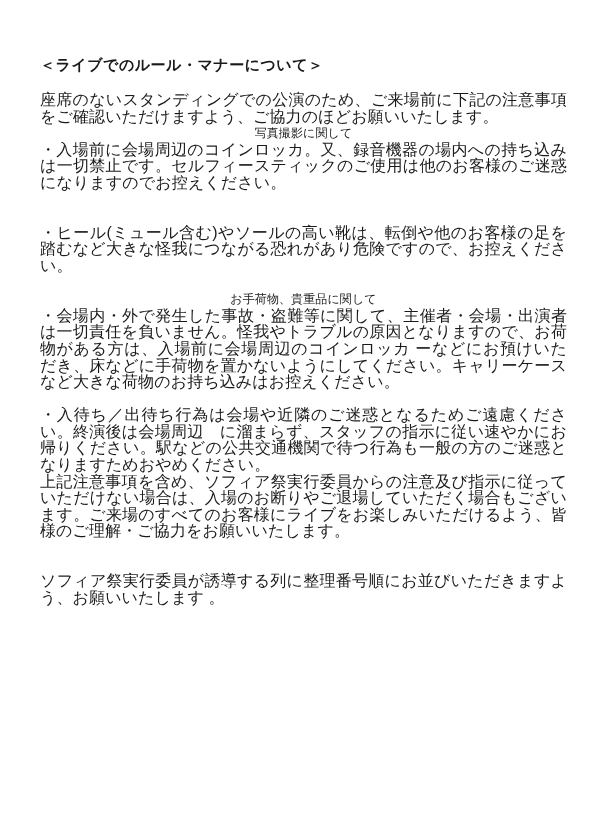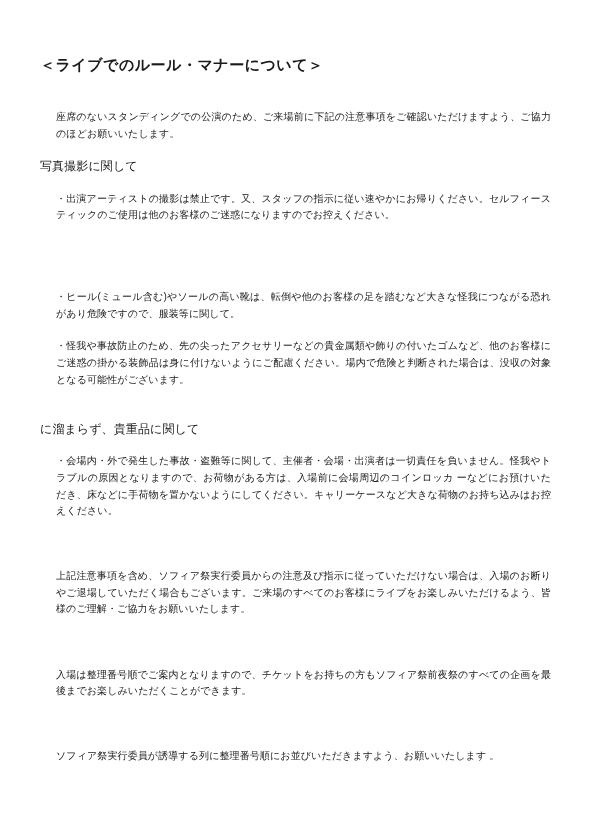--- a/index.html
+++ b/index.html
@@ -17,62 +17,61 @@
     overflow: hidden;
     font-family: "Liberation Sans", "DejaVu Sans", sans-serif;
     color: #1a1a1a;
     -webkit-font-smoothing: antialiased;
   }
   .doc-title {
     font-size: 15px;
     line-height: 20px;
     font-weight: 600;
     letter-spacing: 0.5px;
-    margin: 0 0 34px 0;
+    margin: 0 0 17px 0;
     white-space: nowrap;
   }
   .doc-body {
     width: 527px;
   }
   .para {
-    font-size: 10px;
+    font-size: 16px;
     line-height: 16.6px;
-    margin: 16px;
+    margin: 0;
     text-align: justify;
     letter-spacing: 0.1px;
     word-break: break-all;
     overflow-wrap: anywhere;
   }
   .heading {
     font-size: 12px;
     line-height: 16.6px;
     margin: 0;
-    text-align: left;
+    text-align: center;
     letter-spacing: 0.1px;
   }
   .spacer {
     height: 16.6px;
   }
 </style>
 </head>
 <body>
 
 <div class="page">
   <h1 class="doc-title">＜ライブでのルール・マナーについて＞</h1>
   <div class="doc-body">
       <div class="para">座席のないスタンディングでの公演のため、ご来場前に下記の注意事項をご確認いただけますよう、ご協力のほどお願いいたします。</div>
       <div class="heading">写真撮影に関して</div>
-      <div class="para">・出演アーティストの撮影は禁止です。又、スタッフの指示に従い速やかにお帰りください。セルフィースティックのご使用は他のお客様のご迷惑になりますのでお控えください。</div>
+      <div class="para">・入場前に会場周辺のコインロッカ。又、録音機器の場内への持ち込みは一切禁止です。セルフィースティックのご使用は他のお客様のご迷惑になりますのでお控えください。</div>
       <div class="spacer"></div>
       <div class="spacer"></div>
-      <div class="para">・ヒール(ミュール含む)やソールの高い靴は、転倒や他のお客様の足を踏むなど大きな怪我につながる恐れがあり危険ですので、服装等に関して。</div>
-      <div class="para">・怪我や事故防止のため、先の尖ったアクセサリーなどの貴金属類や飾りの付いたゴムなど、他のお客様にご迷惑の掛かる装飾品は身に付けないようにご配慮ください。場内で危険と判断された場合は、没収の対象となる可能性がございます。</div>
+      <div class="para">・ヒール(ミュール含む)やソールの高い靴は、転倒や他のお客様の足を踏むなど大きな怪我につながる恐れがあり危険ですので、お控えください。</div>
       <div class="spacer"></div>
-      <div class="heading">に溜まらず、貴重品に関して</div>
+      <div class="heading">お手荷物、貴重品に関して</div>
       <div class="para">・会場内・外で発生した事故・盗難等に関して、主催者・会場・出演者は一切責任を負いません。怪我やトラブルの原因となりますので、お荷物がある方は、入場前に会場周辺のコインロッカ ーなどにお預けいただき、床などに手荷物を置かないようにしてください。キャリーケースなど大きな荷物のお持ち込みはお控えください。</div>
       <div class="spacer"></div>
+      <div class="para">・入待ち／出待ち行為は会場や近隣のご迷惑となるためご遠慮ください。終演後は会場周辺　に溜まらず、スタッフの指示に従い速やかにお帰りください。駅などの公共交通機関で待つ行為も一般の方のご迷惑となりますためおやめください。</div>
       <div class="para">上記注意事項を含め、ソフィア祭実行委員からの注意及び指示に従っていただけない場合は、入場のお断りやご退場していただく場合もございます。ご来場のすべてのお客様にライブをお楽しみいただけるよう、皆様のご理解・ご協力をお願いいたします。</div>
       <div class="spacer"></div>
-      <div class="para">入場は整理番号順でご案内となりますので、チケットをお持ちの方もソフィア祭前夜祭のすべての企画を最後までお楽しみいただくことができます。</div>
       <div class="spacer"></div>
       <div class="para">ソフィア祭実行委員が誘導する列に整理番号順にお並びいただきますよう、お願いいたします 。</div>
     </div>
 </div>
 
 </body></html>

